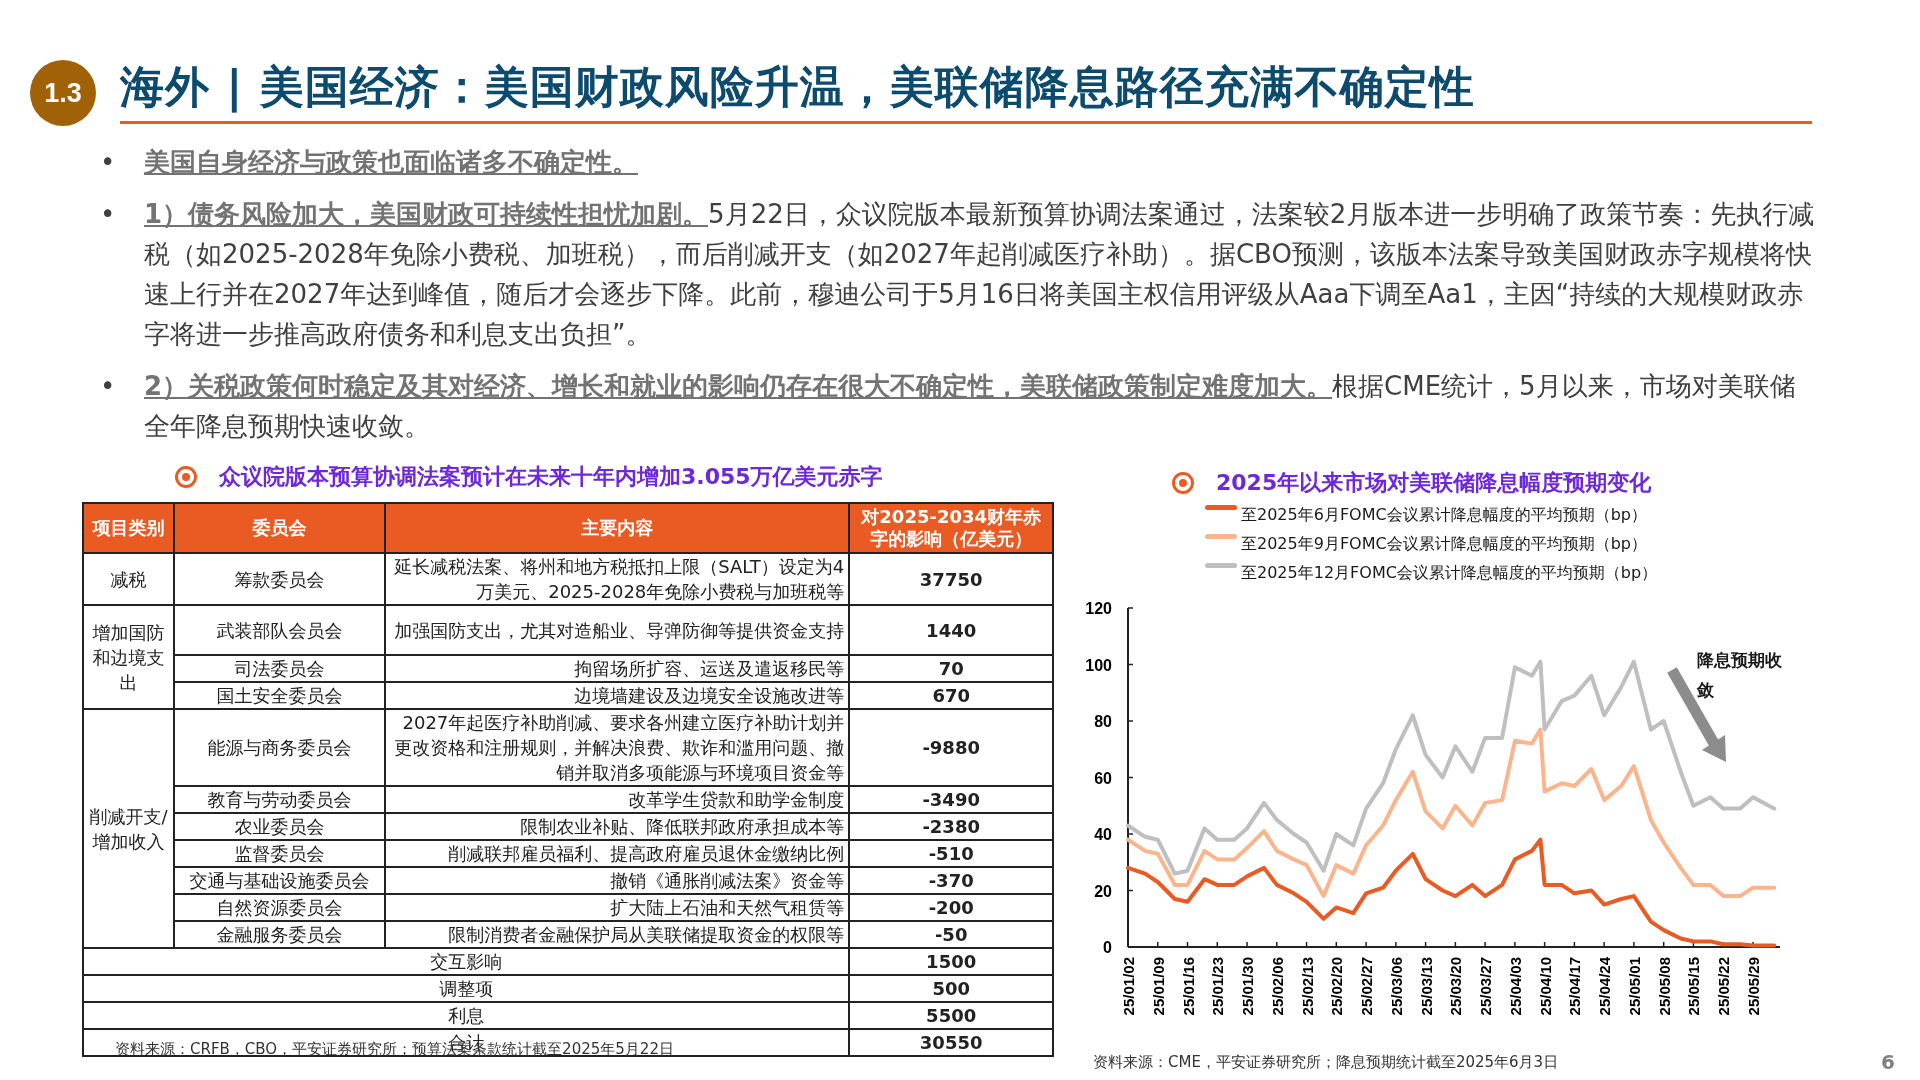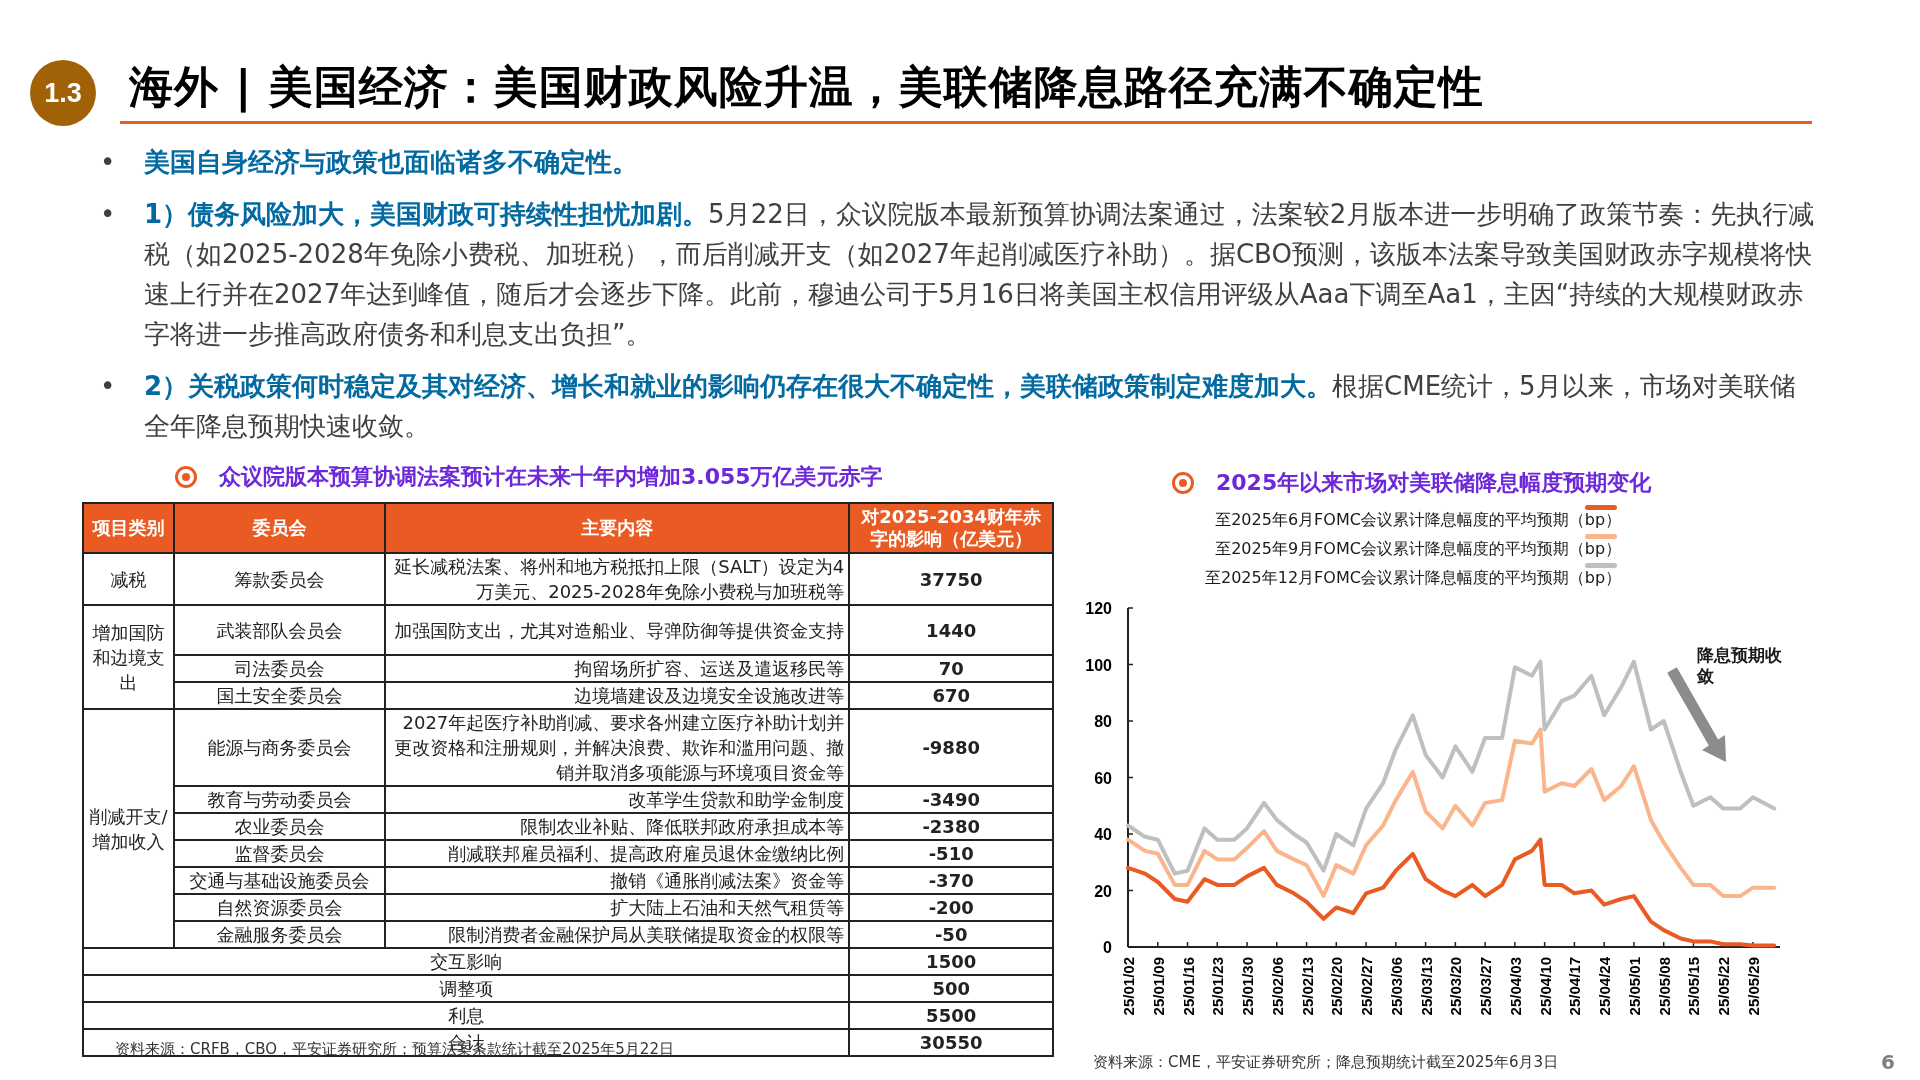--- a/index.html
+++ b/index.html
@@ -1,38 +1,38 @@
 <!DOCTYPE html>
 <html><head>
 <meta charset="utf-8">
 <style>
   html,body{margin:0;padding:0;}
   body{width:1920px;height:1080px;position:relative;background:#fff;font-family:"DejaVu Sans","Liberation Sans",sans-serif;color:#1a1a1a;overflow:hidden;}
   .badge{position:absolute;left:30px;top:60px;width:66px;height:66px;border-radius:50%;background:#a16207;color:#fff;font-weight:bold;font-size:27px;display:flex;align-items:center;justify-content:center;font-family:"Liberation Sans",sans-serif;}
-  .title{position:absolute;left:120px;top:58px;font-size:44px;font-weight:bold;letter-spacing:1px;color:#000000;white-space:nowrap;margin-left:9px;}
+  .title{position:absolute;left:120px;top:58px;font-size:44px;font-weight:bold;letter-spacing:1px;color:#0c4a6e;white-space:nowrap;}
   .title-rule{position:absolute;left:120px;top:121px;width:1692px;height:3px;background:#ea5a23;}
   .bullets{position:absolute;left:100px;top:142px;width:1720px;}
   .bullet{position:relative;padding-left:44px;font-size:26px;line-height:40px;color:#404040;margin-bottom:12px;}
   .bullet .dot{position:absolute;left:0;top:0;}
-  .bullet b{color:#0369a1;}
+  .bullet b{color:#737373;text-decoration:underline;}
   .sec-head{position:absolute;font-size:22px;font-weight:bold;color:#6d28d9;white-space:nowrap;display:flex;align-items:center;}
   .target{display:inline-block;width:22px;height:22px;border:3px solid #ea5a23;border-radius:50%;position:relative;margin-right:22px;box-sizing:border-box;}
   .target::after{content:"";position:absolute;left:4px;top:4px;width:8px;height:8px;border-radius:50%;background:#ea5a23;}
   table.t{position:absolute;left:82px;top:502px;width:972px;border-collapse:collapse;font-size:18px;color:#222;}
   table.t th{background:#ea5a23;color:#fff;font-weight:bold;border:2px solid #222;height:48px;padding:0 4px;font-size:18px;line-height:22px;}
   table.t td{border:2px solid #222;padding:0 4px;line-height:25px;text-align:center;}
   table.t td.c{text-align:right;}
   table.t td.n{font-weight:bold;}
   .src{position:absolute;font-size:15px;color:#333;white-space:nowrap;}
   .legend{position:absolute;left:1205px;top:505px;font-size:16px;}
-  .leg-item{display:flex;align-items:flex-end;height:29px;white-space:nowrap;flex-direction:column;}
+  .leg-item{display:flex;align-items:flex-start;height:29px;white-space:nowrap;}
   .leg-line{width:32px;height:5px;border-radius:3px;margin-right:4px;}
   .page-num{position:absolute;right:25px;top:1050px;font-size:20px;color:#7f7f7f;font-weight:bold;}
   #chart{position:absolute;left:1080px;top:590px;}
-  .annot{position:absolute;left:1697px;top:645px;font-size:17px;font-weight:bold;line-height:21px;width:100px;}
+  .annot{position:absolute;left:1697px;top:645px;font-size:17px;font-weight:bold;line-height:30px;width:100px;}
 </style>
 </head>
 <body>
 
 <div class="badge">1.3</div>
 <div class="title">海外 | 美国经济：美国财政风险升温，美联储降息路径充满不确定性</div>
 <div class="title-rule"></div>
 
 <div class="bullets">
   <div class="bullet">

